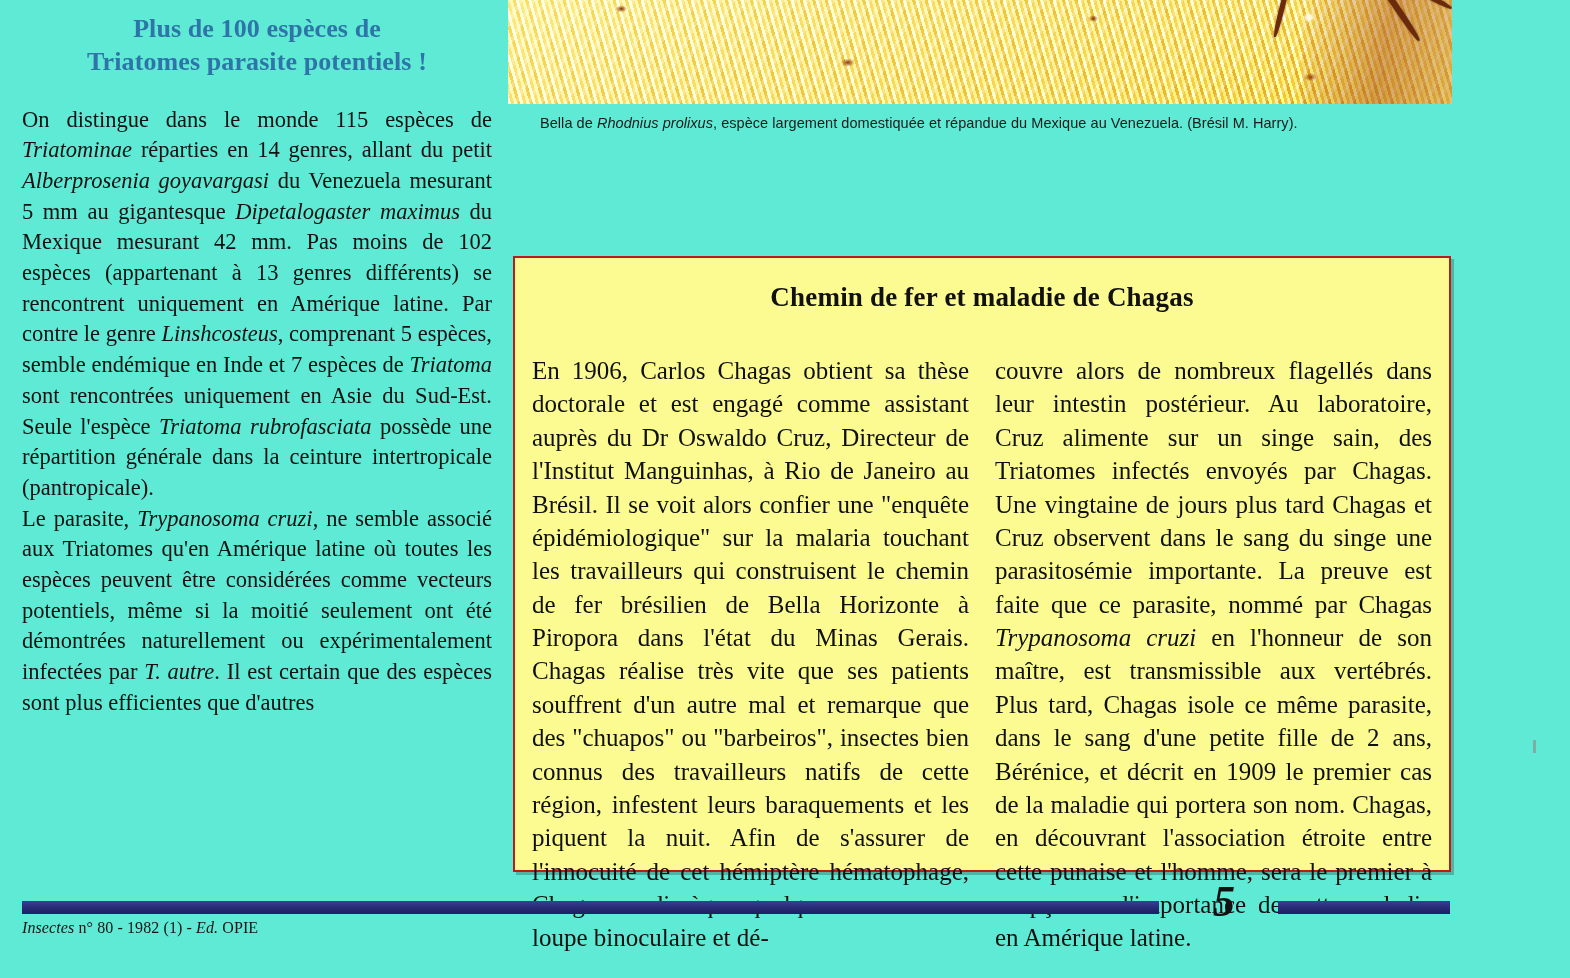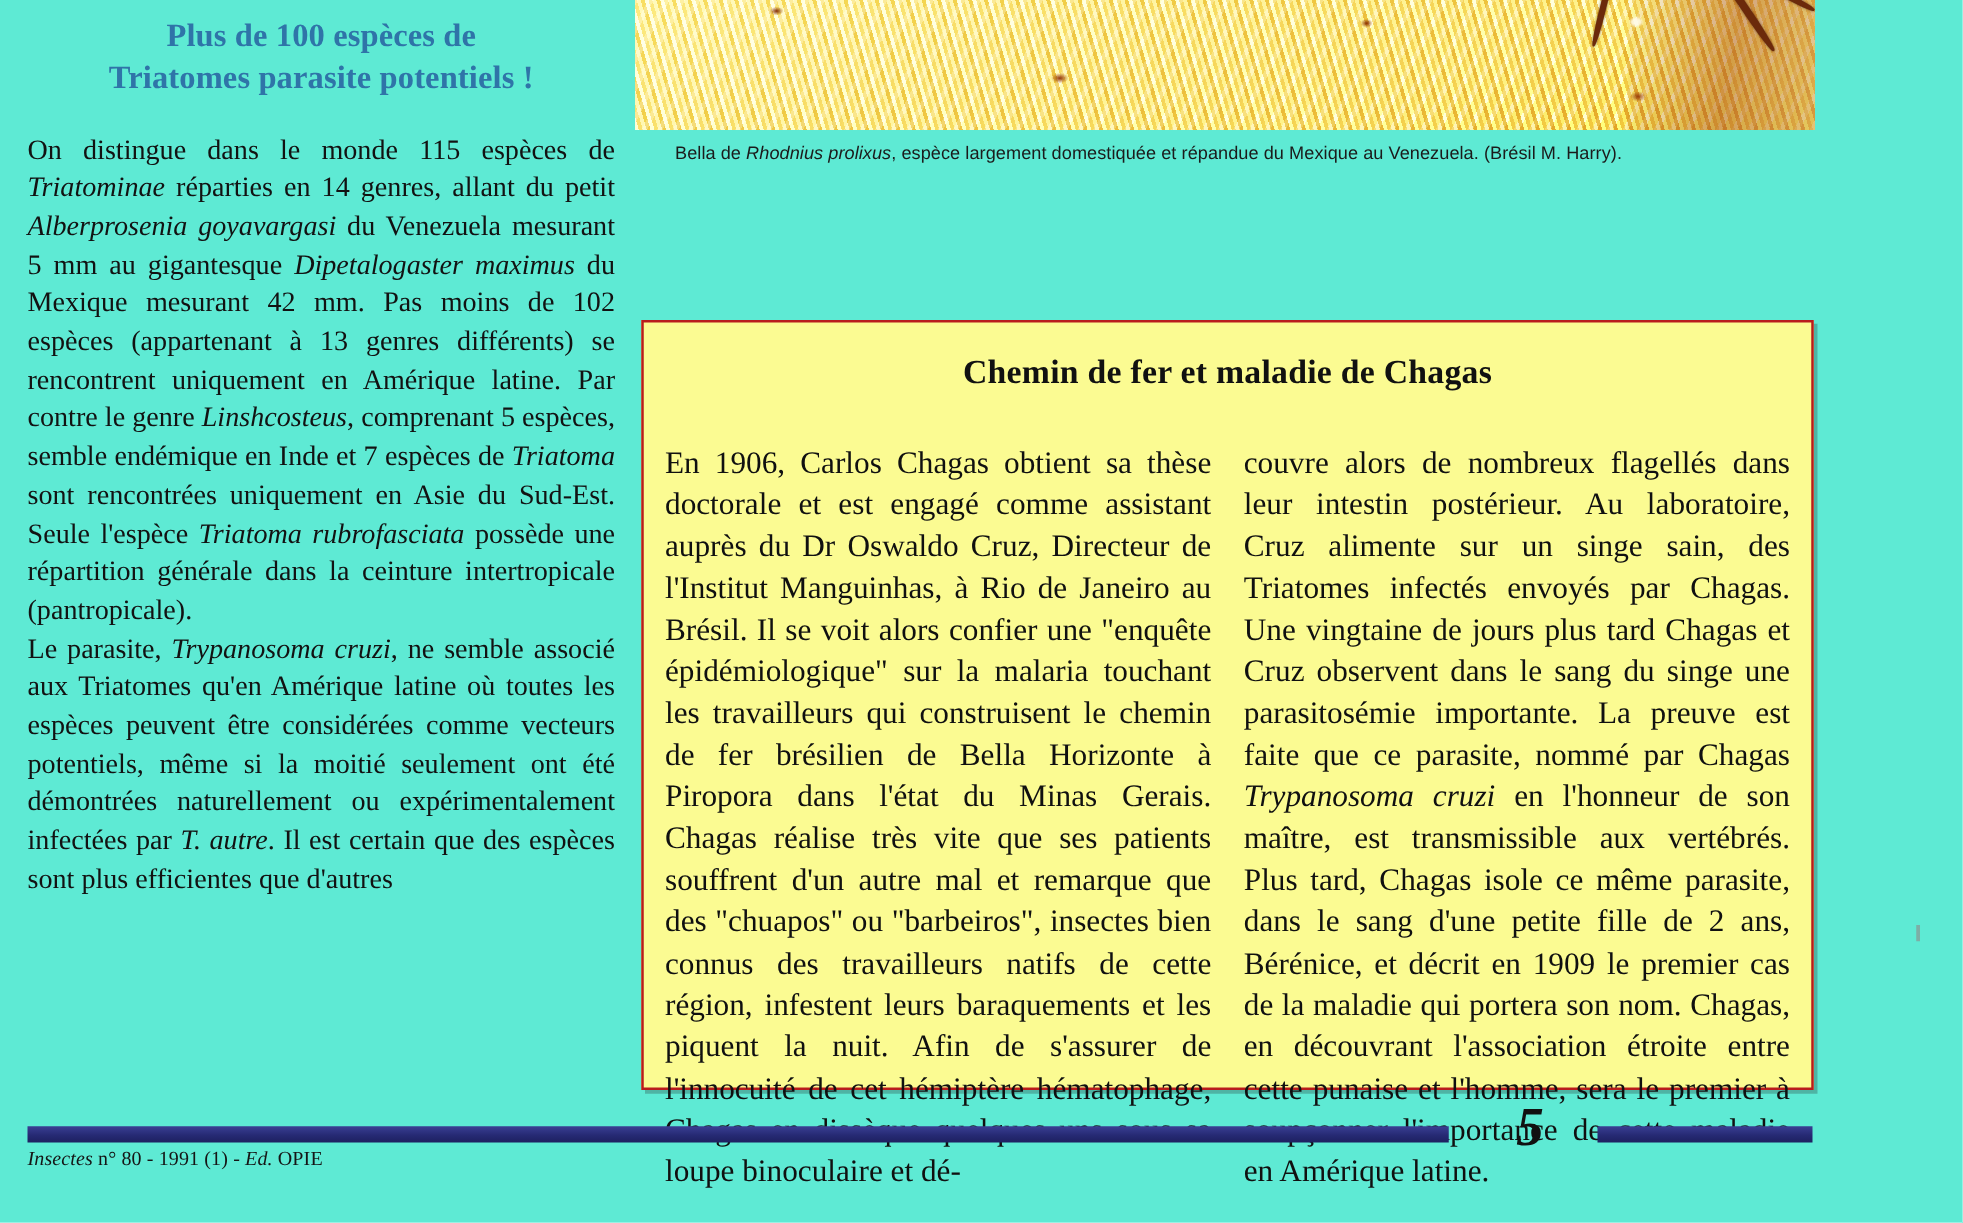--- a/index.html
+++ b/index.html
@@ -263,17 +263,17 @@
       <div class="yellow-col">
         <p><span>couvre alors de nombreux flagellés dans leur intestin postérieur. Au laboratoire, Cruz alimente sur un singe sain, des Triatomes infectés envoyés par Chagas. Une vingtaine de jours plus tard Chagas et Cruz observent dans le sang du singe une parasitosémie importante. La preuve est faite que ce parasite, nommé par Chagas </span><i>Trypanosoma cruzi</i><span> en l'honneur de son maître, est transmissible aux vertébrés. Plus tard, Chagas isole ce même parasite, dans le sang d'une petite fille de 2 ans, Bérénice, et décrit en 1909 le premier cas de la maladie qui portera son nom. Chagas, en découvrant l'association étroite entre cette punaise et l'homme, sera le premier à soupçonner l'importance de cette maladie en Amérique latine.</span></p>
       </div>
     </div>
   </div>
 
   <div class="rule-left"></div>
   <div class="page-number">5</div>
   <div class="rule-right"></div>
 
-  <div class="colophon"><i>Insectes</i><span> n° 80 - 1991 (1) - </span><i>Ed.</i><span> OPIE</span></div>
+  <div class="colophon"><i>Insectes</i><span> n° 80 - 1982 (1) - </span><i>Ed.</i><span> OPIE</span></div>
 
   <div class="scan-mark"></div>
 
 </div>
 
 </body></html>

